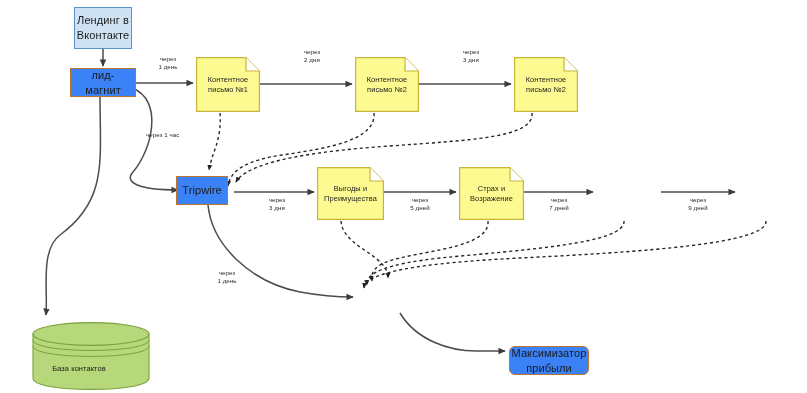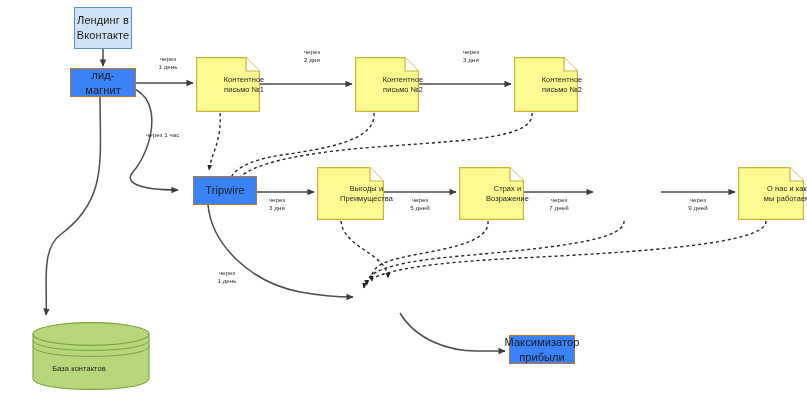--- a/index.html
+++ b/index.html
@@ -51,21 +51,21 @@
   .note-wrap {
     position: absolute;
   }
   .note-wrap .note-svg {
     position: absolute;
     left: 0;
     top: 0;
   }
   .note-label {
     position: absolute;
-    left: 16px;
+    left: 0;
     top: 0;
     width: 100%;
     height: 100%;
     display: flex;
     align-items: center;
     justify-content: center;
     text-align: center;
     font-size: 7.4px;
     line-height: 1.32;
     color: #1b1b1b;
@@ -184,51 +184,44 @@
   </div>
 
   <div class="note-wrap" style="left:514px; top:57px; width:64px; height:55px;">
     <svg class="note-svg" viewBox="0 0 64 55" width="64" height="55" xmlns="http://www.w3.org/2000/svg">
       <path d="M 0.6 0.6 L 50 0.6 L 63.4 14 L 63.4 54.4 L 0.6 54.4 Z" fill="#fdfa92" stroke="#c8b53a" stroke-width="1.2"></path>
       <path d="M 50 0.6 L 50 14 L 63.4 14" fill="#ffffff" stroke="#c8b53a" stroke-width="1.2"></path>
     </svg>
     <div class="note-label">Контентное<br>письмо №2</div>
   </div>
 
-  <div class="node node-orange" style="left:193px; top:176px; width:64px; height:29px;">
+  <div class="node node-orange" style="left:176px; top:176px; width:52px; height:29px;">
     <span>Tripwire</span>
   </div>
 
   <div class="note-wrap" style="left:317px; top:167px; width:67px; height:53px;">
     <svg class="note-svg" viewBox="0 0 67 53" width="67" height="53" xmlns="http://www.w3.org/2000/svg">
       <path d="M 0.6 0.6 L 53 0.6 L 66.4 14 L 66.4 52.4 L 0.6 52.4 Z" fill="#fdfa92" stroke="#c8b53a" stroke-width="1.2"></path>
       <path d="M 53 0.6 L 53 14 L 66.4 14" fill="#ffffff" stroke="#c8b53a" stroke-width="1.2"></path>
     </svg>
     <div class="note-label">Выгоды и<br>Преимущества</div>
   </div>
 
   <div class="note-wrap" style="left:459px; top:167px; width:65px; height:53px;">
     <svg class="note-svg" viewBox="0 0 65 53" width="65" height="53" xmlns="http://www.w3.org/2000/svg">
       <path d="M 0.6 0.6 L 51 0.6 L 64.4 14 L 64.4 52.4 L 0.6 52.4 Z" fill="#fdfa92" stroke="#c8b53a" stroke-width="1.2"></path>
       <path d="M 51 0.6 L 51 14 L 64.4 14" fill="#ffffff" stroke="#c8b53a" stroke-width="1.2"></path>
     </svg>
     <div class="note-label">Страх и<br>Возражение</div>
   </div>
 
 
-  <div class="note-wrap" style="left:738px; top:167px; width:66px; height:53px;">
-    <svg class="note-svg" viewBox="0 0 66 53" width="66" height="53" xmlns="http://www.w3.org/2000/svg">
-      <path d="M 0.6 0.6 L 52 0.6 L 65.4 14 L 65.4 52.4 L 0.6 52.4 Z" fill="#fdfa92" stroke="#c8b53a" stroke-width="1.2"></path>
-      <path d="M 52 0.6 L 52 14 L 65.4 14" fill="#ffffff" stroke="#c8b53a" stroke-width="1.2"></path>
-    </svg>
-    <div class="note-label">О нас и как<br>мы работаем</div>
-  </div>
-
-
-  <div class="node node-orange" style="left:509px; top:335px; width:66px; height:29px;">
+
+
+  <div class="node node-orange" style="left:509px; top:346px; width:80px; height:29px;border-radius:6px;">
     <span>Максимизатор<br>прибыли</span>
   </div>
 
   <div class="db-wrap" style="left:8px; top:320px; width:118px; height:70px;">
     <svg viewBox="0 0 118 70" width="118" height="70" xmlns="http://www.w3.org/2000/svg">
       <path d="M 1 14 L 1 58 C 1 65.5 27 69.4 59 69.4 C 91 69.4 117 65.5 117 58 L 117 14 Z" fill="#b6d77a" stroke="#7aa13c" stroke-width="1.1"></path>
       <ellipse cx="59" cy="14" rx="58" ry="11.4" fill="#b6d77a" stroke="#7aa13c" stroke-width="1.1"></ellipse>
       <path d="M 1 20 C 1 26.4 27 30.4 59 30.4 C 91 30.4 117 26.4 117 20" fill="none" stroke="#7aa13c" stroke-width="1"></path>
       <path d="M 1 26 C 1 32.4 27 36.4 59 36.4 C 91 36.4 117 32.4 117 26" fill="none" stroke="#7aa13c" stroke-width="1"></path>
     </svg>

